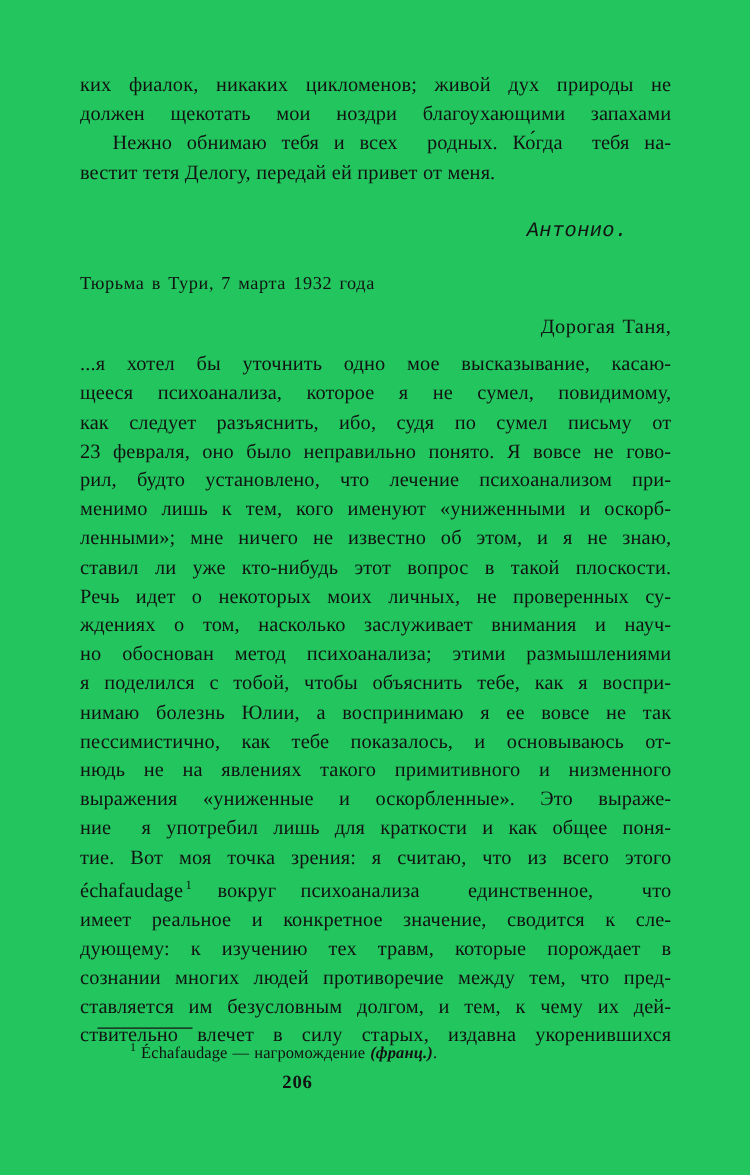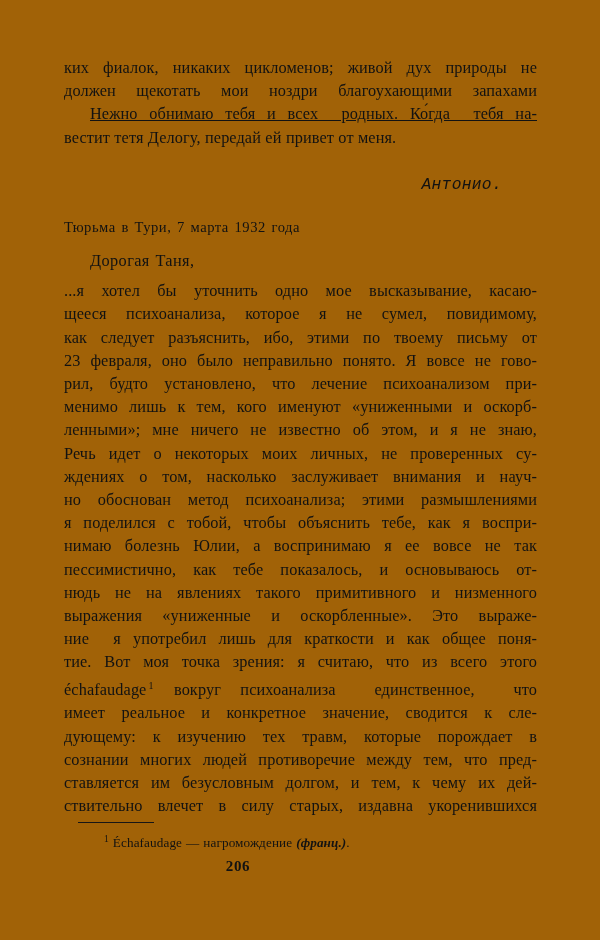--- a/index.html
+++ b/index.html
@@ -14,21 +14,21 @@
     font-family: "Liberation Serif", "DejaVu Serif", serif;
     color: #121212;
     overflow: hidden;
   }
 
   .page {
     position: relative;
     width: 600px;
     height: 940px;
     box-sizing: border-box;
-    background: #a16207;
+    background: #22c55e;
   }
 
   
   .textblock {
     position: absolute;
     left: 64px;
     top: 56px;
     width: 473px;
   }
 
@@ -49,21 +49,20 @@
     display: block;
     text-align: justify;
     text-align-last: justify;
     white-space: pre-wrap;
   }
   .ln.last {
     text-align-last: left;
   }
   .ln.indent {
     text-indent: 26px;
-    text-decoration: underline;
   }
 
   .signature {
     margin: 0;
     padding-top: 24px;
     font-size: 16.3px;
     line-height: 23.2px;
     font-style: italic;
     text-align: right;
     padding-right: 35px;
@@ -91,20 +90,21 @@
   }
 
   .salutation {
     margin: 0;
     padding-top: 12px;
     padding-left: 26px;
     font-size: 16.3px;
     line-height: 23.2px;
     letter-spacing: 0.4px;
     word-spacing: 1.2px;
+    text-align: right;
   }
 
   .par-gap { height: 7px; }
 
   
   .footnote-wrap {
     position: absolute;
     left: 64px;
     top: 822px;
     width: 473px;
@@ -177,25 +177,26 @@
 
     <p class="dateline">Тюрьма в Тури, 7 марта 1932 года</p>
 
     <p class="salutation">Дорогая Таня,</p>
 
     <div class="par-gap"></div>
 
     <p class="body-par">
       <span class="ln">...я хотел бы уточнить одно мое высказывание, касаю-</span>
       <span class="ln">щееся психоанализа, которое я не сумел, повидимому,</span>
-      <span class="ln">как следует разъяснить, ибо, этими по твоему письму от</span>
+      <span class="ln">как следует разъяснить, ибо, судя по сумел письму от</span>
       <span class="ln">23 февраля, оно было неправильно понято. Я вовсе не гово-</span>
       <span class="ln">рил, будто установлено, что лечение психоанализом при-</span>
       <span class="ln">менимо лишь к тем, кого именуют «униженными и оскорб-</span>
       <span class="ln">ленными»; мне ничего не известно об этом, и я не знаю,</span>
+      <span class="ln">ставил ли уже кто-нибудь этот вопрос в такой плоскости.</span>
       <span class="ln">Речь идет о некоторых моих личных, не проверенных су-</span>
       <span class="ln">ждениях о том, насколько заслуживает внимания и науч-</span>
       <span class="ln">но обоснован метод психоанализа; этими размышлениями</span>
       <span class="ln">я поделился с тобой, чтобы объяснить тебе, как я воспри-</span>
       <span class="ln">нимаю болезнь Юлии, а воспринимаю я ее вовсе не так</span>
       <span class="ln">пессимистично, как тебе показалось, и основываюсь от-</span>
       <span class="ln">нюдь не на явлениях такого примитивного и низменного</span>
       <span class="ln">выражения «униженные и оскорбленные». Это выраже-</span>
       <span class="ln">ние  я употребил лишь для краткости и как общее поня-</span>
       <span class="ln">тие. Вот моя точка зрения: я считаю, что из всего этого</span>

